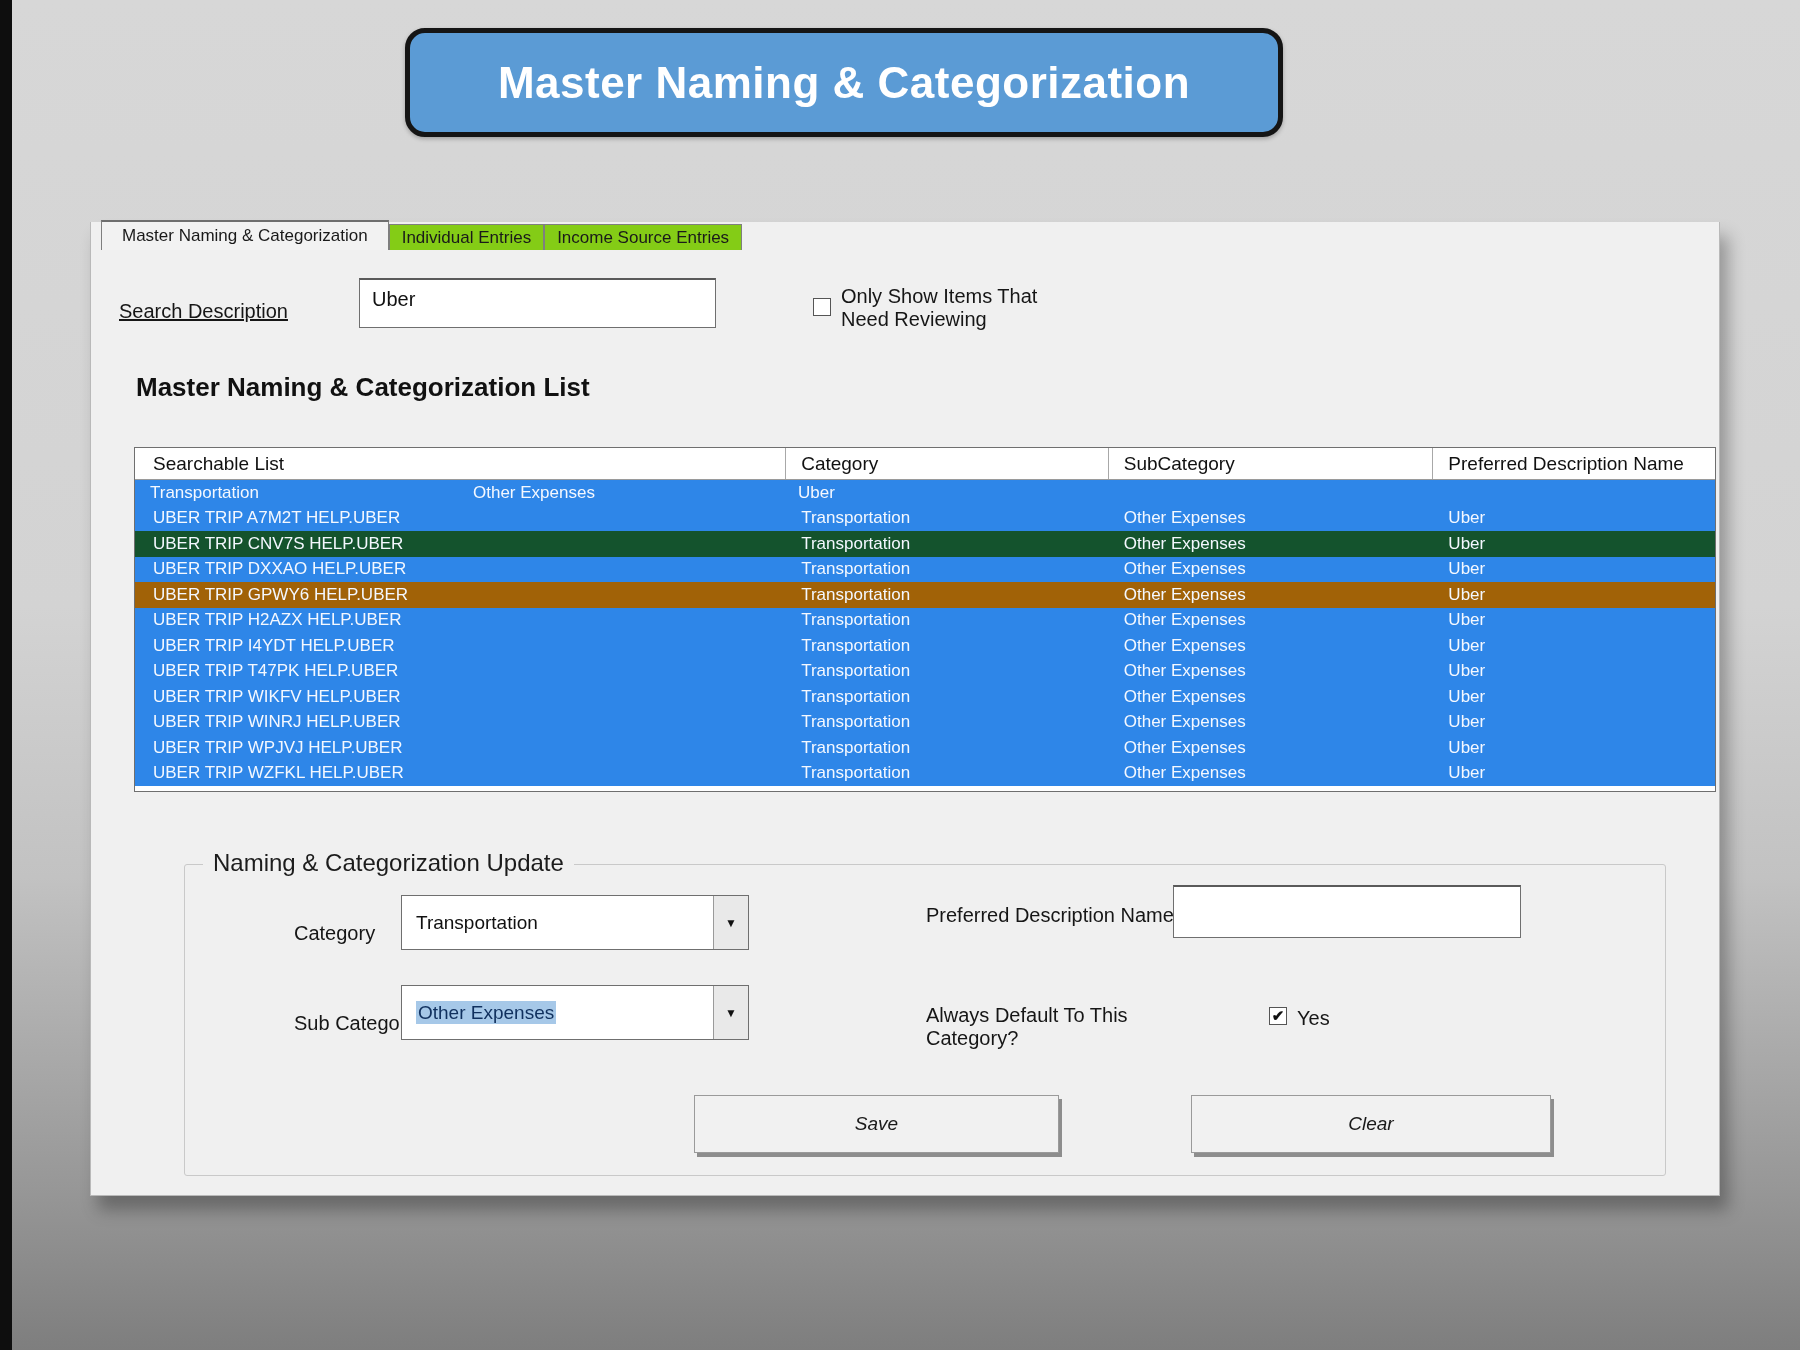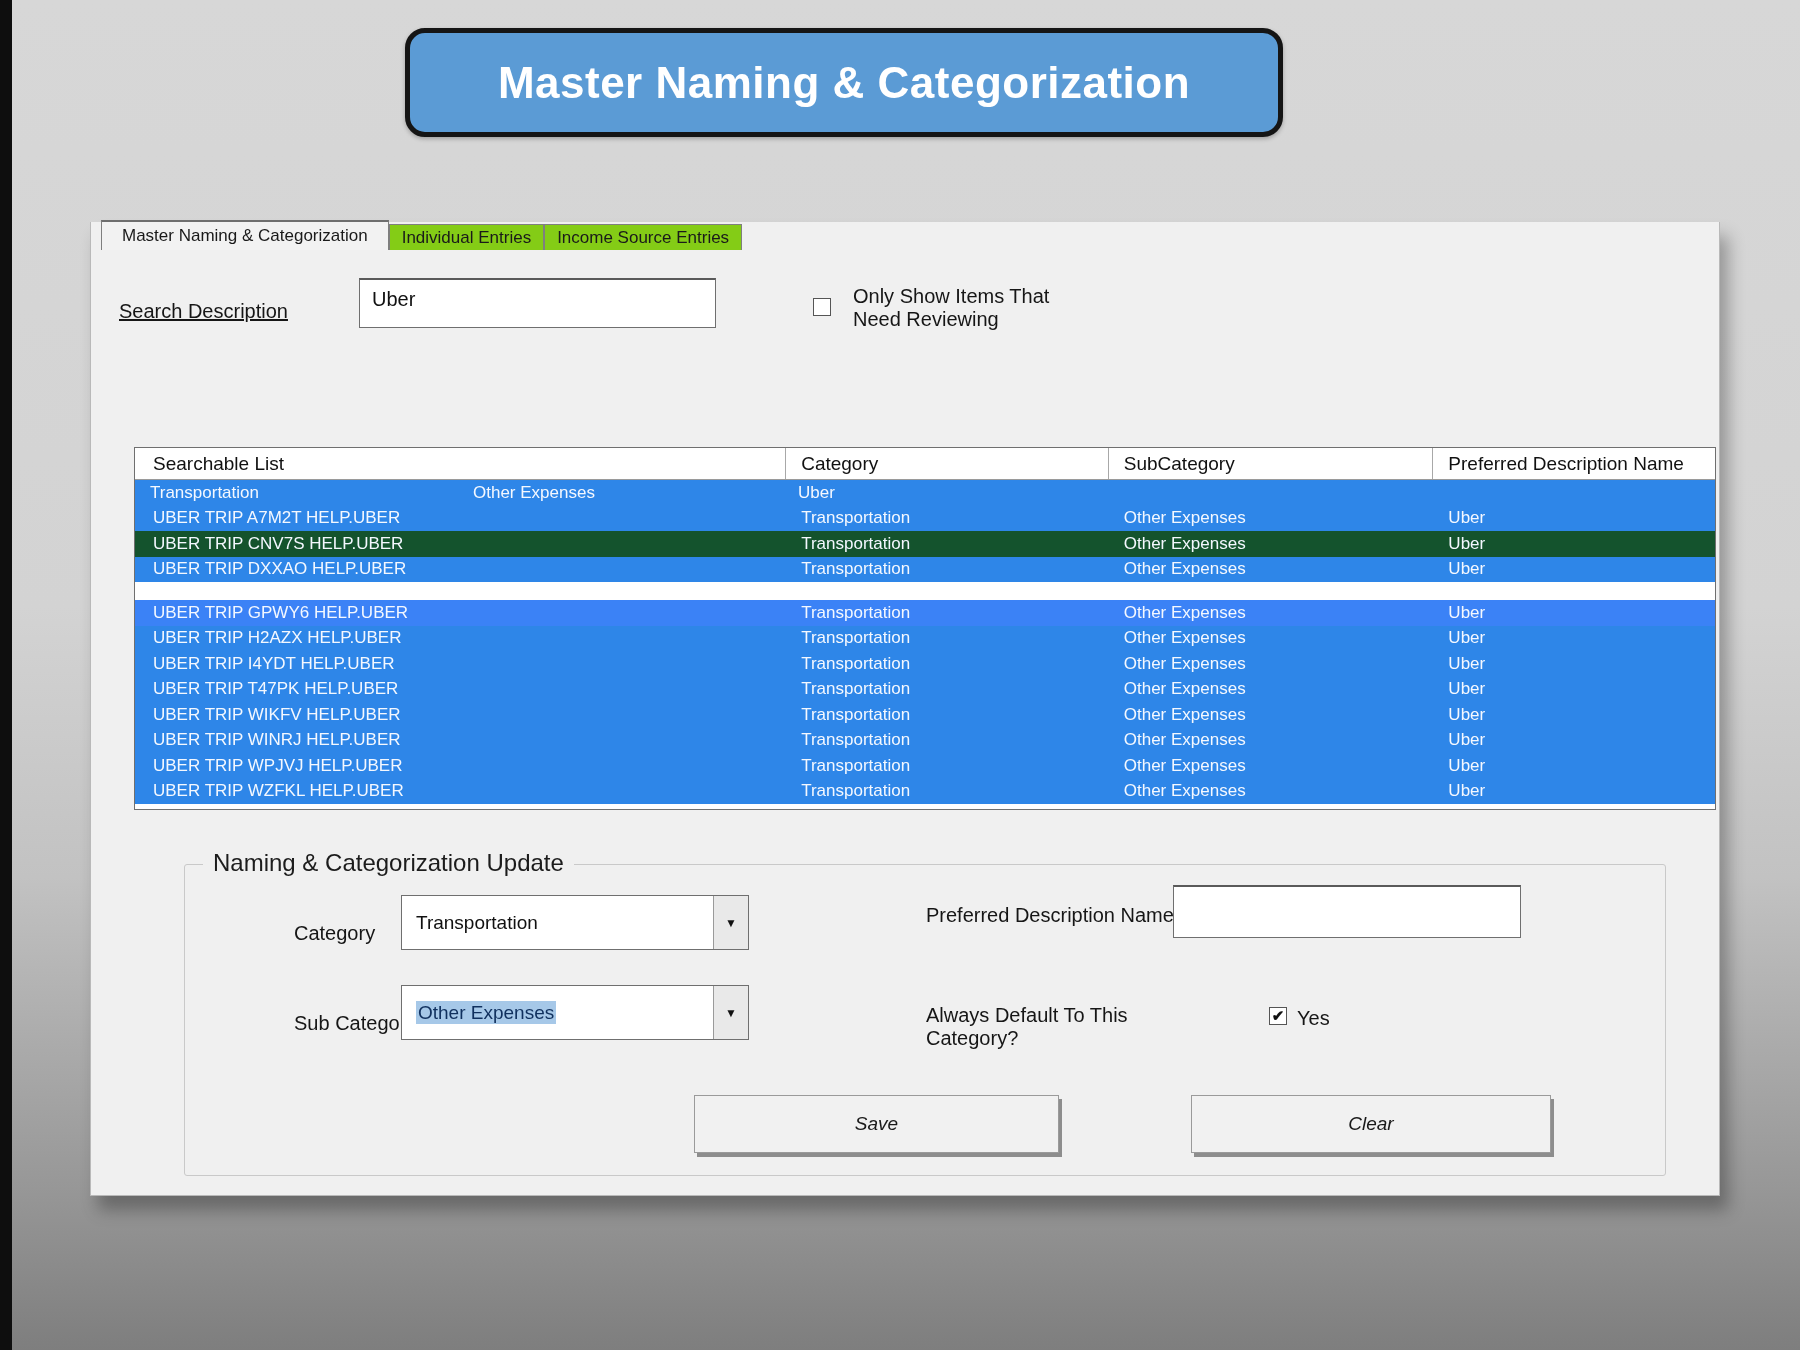--- a/index.html
+++ b/index.html
@@ -94,25 +94,26 @@
     </div>
 
     <div class="lbl" style="left:28px;top:78px;text-decoration:underline;">Search Description</div>
     <div class="textbox" style="left:268px;top:56px;width:357px;height:50px;">
       <span>Uber</span>
     </div>
 
     <div class="cb-box" style="left:722px;top:76px;">
       <span class="check" style="visibility: hidden;">✔</span>
     </div>
-    <div class="cb-label" style="left:750px;top:63px;margin-left:12px;">
+    <div class="cb-label" style="left:750px;top:63px;">
       <div>Only Show Items That</div>
       <div>Need Reviewing</div>
     </div>
 
+    <div class="list-heading">Master Naming &amp; Categorization List</div>
 
     <div class="table">
       <div class="thead">
         <div class="th c-search">Searchable List</div>
         <div class="th c-cat">Category</div>
         <div class="th c-sub">SubCategory</div>
         <div class="th c-pref" style="border-right:none;">Preferred Description Name</div>
       </div>
       <div>
           <div class="trow" style="background: rgb(46, 134, 232);">
@@ -131,21 +132,21 @@
             <div class="tcell c-cat">Transportation</div>
             <div class="tcell c-sub">Other Expenses</div>
             <div class="tcell c-pref">Uber</div>
           </div>
           <div class="trow" style="background: rgb(46, 134, 232);">
             <div class="tcell c-search">UBER TRIP DXXAO HELP.UBER</div>
             <div class="tcell c-cat">Transportation</div>
             <div class="tcell c-sub">Other Expenses</div>
             <div class="tcell c-pref">Uber</div>
           </div>
-          <div class="trow" style="background: #3b82f6; margin-top: 18px;">
+          <div class="trow" style="background: #a16207;">
             <div class="tcell c-search">UBER TRIP GPWY6 HELP.UBER</div>
             <div class="tcell c-cat">Transportation</div>
             <div class="tcell c-sub">Other Expenses</div>
             <div class="tcell c-pref">Uber</div>
           </div>
           <div class="trow" style="background: rgb(46, 134, 232);">
             <div class="tcell c-search">UBER TRIP H2AZX HELP.UBER</div>
             <div class="tcell c-cat">Transportation</div>
             <div class="tcell c-sub">Other Expenses</div>
             <div class="tcell c-pref">Uber</div>

